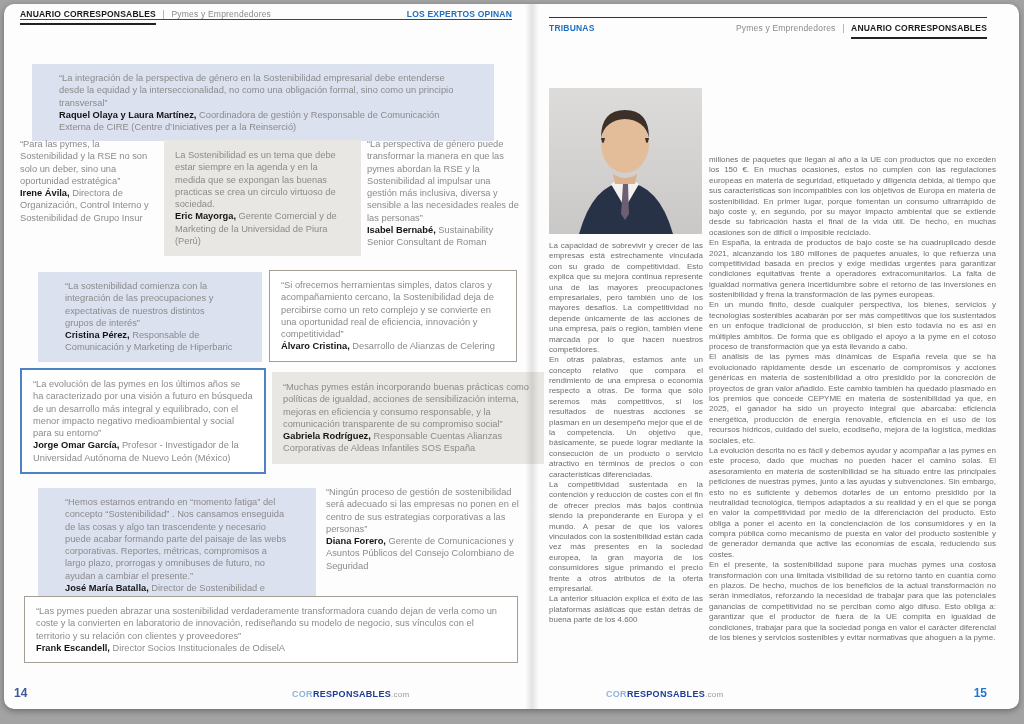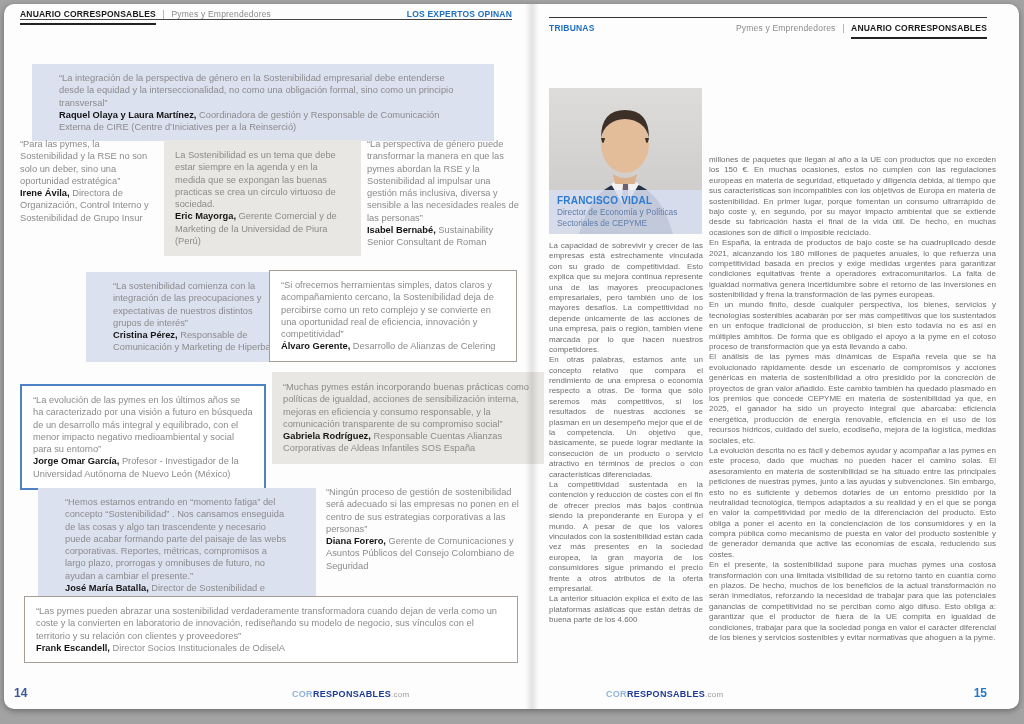--- a/index.html
+++ b/index.html
@@ -88,31 +88,31 @@
     <div class="qbox q-gray" style="left:160px;top:136px;width:197px;">
       <div class="q-text">La Sostenibilidad es un tema que debe estar siempre en la agenda y en la medida que se expongan las buenas practicas se crea un circulo virtuoso de sociedad.</div>
       <div class="q-byline"><b class="q-name">Eric Mayorga,</b> <span class="q-role">Gerente Comercial y de Marketing de la Universidad de Piura (Perú)</span></div>
     </div>
 
     <div class="qbox q-plain" style="left:363px;top:134px;width:152px;">
       <div class="q-text">“La perspectiva de género puede transformar la manera en que las pymes abordan la RSE y la Sostenibilidad al impulsar una gestión más inclusiva, diversa y sensible a las necesidades reales de las personas”</div>
       <div class="q-byline"><b class="q-name">Isabel Bernabé,</b> <span class="q-role">Sustainability Senior Consultant de Roman</span></div>
     </div>
 
-    <div class="qbox q-lavender" style="left:34px;top:268px;width:224px;margin-left:48px;">
+    <div class="qbox q-lavender" style="left:34px;top:268px;width:224px;">
       <div class="q-text">“La sostenibilidad comienza con la integración de las preocupaciones y expectativas de nuestros distintos grupos de interés”</div>
       <div class="q-byline"><b class="q-name">Cristina Pérez,</b> <span class="q-role">Responsable de Comunicación y Marketing de Hiperbaric</span></div>
     </div>
 
     <div class="qbox q-border-gray" style="left:265px;top:266px;width:248px;">
       <div class="q-text">“Si ofrecemos herramientas simples, datos claros y acompañamiento cercano, la Sostenibilidad deja de percibirse como un reto complejo y se convierte en una oportunidad real de eficiencia, innovación y competitividad”</div>
-      <div class="q-byline"><b class="q-name">Álvaro Gerente,</b> <span class="q-role">Desarrollo de Alianzas de Celering</span></div>
+      <div class="q-byline"><b class="q-name">Álvaro Cristina,</b> <span class="q-role">Desarrollo de Alianzas de Celering</span></div>
     </div>
 
-    <div class="qbox q-border-blue" style="left:16px;top:380px;width:246px;">
+    <div class="qbox q-border-blue" style="left:16px;top:364px;width:246px;">
       <div class="q-text">“La evolución de las pymes en los últimos años se ha caracterizado por una visión a futuro en búsqueda de un desarrollo más integral y equilibrado, con el menor impacto negativo medioambiental y social para su entorno”</div>
       <div class="q-byline"><b class="q-name">Jorge Omar García,</b> <span class="q-role">Profesor - Investigador de la Universidad Autónoma de Nuevo León (México)</span></div>
     </div>
 
     <div class="qbox q-gray" style="left:268px;top:368px;width:272px;">
       <div class="q-text">“Muchas pymes están incorporando buenas prácticas como políticas de igualdad, acciones de sensibilización interna, mejoras en eficiencia y consumo responsable, y la comunicación transparente de su compromiso social”</div>
       <div class="q-byline"><b class="q-name">Gabriela Rodríguez,</b> <span class="q-role">Responsable Cuentas Alianzas Corporativas de Aldeas Infantiles SOS España</span></div>
     </div>
 
     <div class="qbox q-lavender" style="left:34px;top:484px;width:278px;">
@@ -157,24 +157,20 @@
         </defs>
         <rect width="153" height="146" fill="url(#bgph)"></rect>
         <path d="M30 146 Q44 96 76 94 Q110 96 124 146 Z" fill="#273247"></path>
         <path d="M62 96 L76 120 L90 96 L83 92 L69 92 Z" fill="#f2f2f0"></path>
         <path d="M74 96 L79 96 L80 126 L76 132 L72 126 Z" fill="#6e5e72"></path>
         <ellipse cx="76" cy="56" rx="24" ry="29" fill="#e3bd9a"></ellipse>
         <path d="M52 50 Q52 22 76 22 Q100 22 100 50 Q96 32 76 31 Q56 32 52 50 Z" fill="#3c3029"></path>
         <path d="M52 50 Q54 60 56 50 Z M100 50 Q98 60 96 50 Z" fill="#3c3029"></path>
         <path d="M64 86 Q76 94 88 86 L86 96 L66 96 Z" fill="#dcb28e"></path>
       </svg>
-      <div class="author-overlay">
-        <div class="author-name">FRANCISCO VIDAL</div>
-        <div class="author-role">Director de Economía y Políticas Sectoriales de CEPYME</div>
-      </div>
     </div>
 
 
     <div class="col col-1">
       <p>La capacidad de sobrevivir y crecer de las empresas está estrechamente vinculada con su grado de competitividad. Esto explica que su mejora continua represente una de las mayores preocupaciones empresariales, pero también uno de los mayores desafíos. La competitividad no depende únicamente de las acciones de una empresa, país o región, también viene marcada por lo que hacen nuestros competidores.</p>
       <p>En otras palabras, estamos ante un concepto relativo que compara el rendimiento de una empresa o economía respecto a otras. De forma que sólo seremos más competitivos, si los resultados de nuestras acciones se plasman en un desempeño mejor que el de la competencia. Un objetivo que, básicamente, se puede lograr mediante la consecución de un producto o servicio atractivo en términos de precios o con características diferenciadas.</p>
       <p>La competitividad sustentada en la contención y reducción de costes con el fin de ofrecer precios más bajos continúa siendo la preponderante en Europa y el mundo. A pesar de que los valores vinculados con la sostenibilidad están cada vez más presentes en la sociedad europea, la gran mayoría de los consumidores sigue primando el precio frente a otros atributos de la oferta empresarial.</p>
       <p>La anterior situación explica el éxito de las plataformas asiáticas que están detrás de buena parte de los 4.600</p>
     </div>
 

